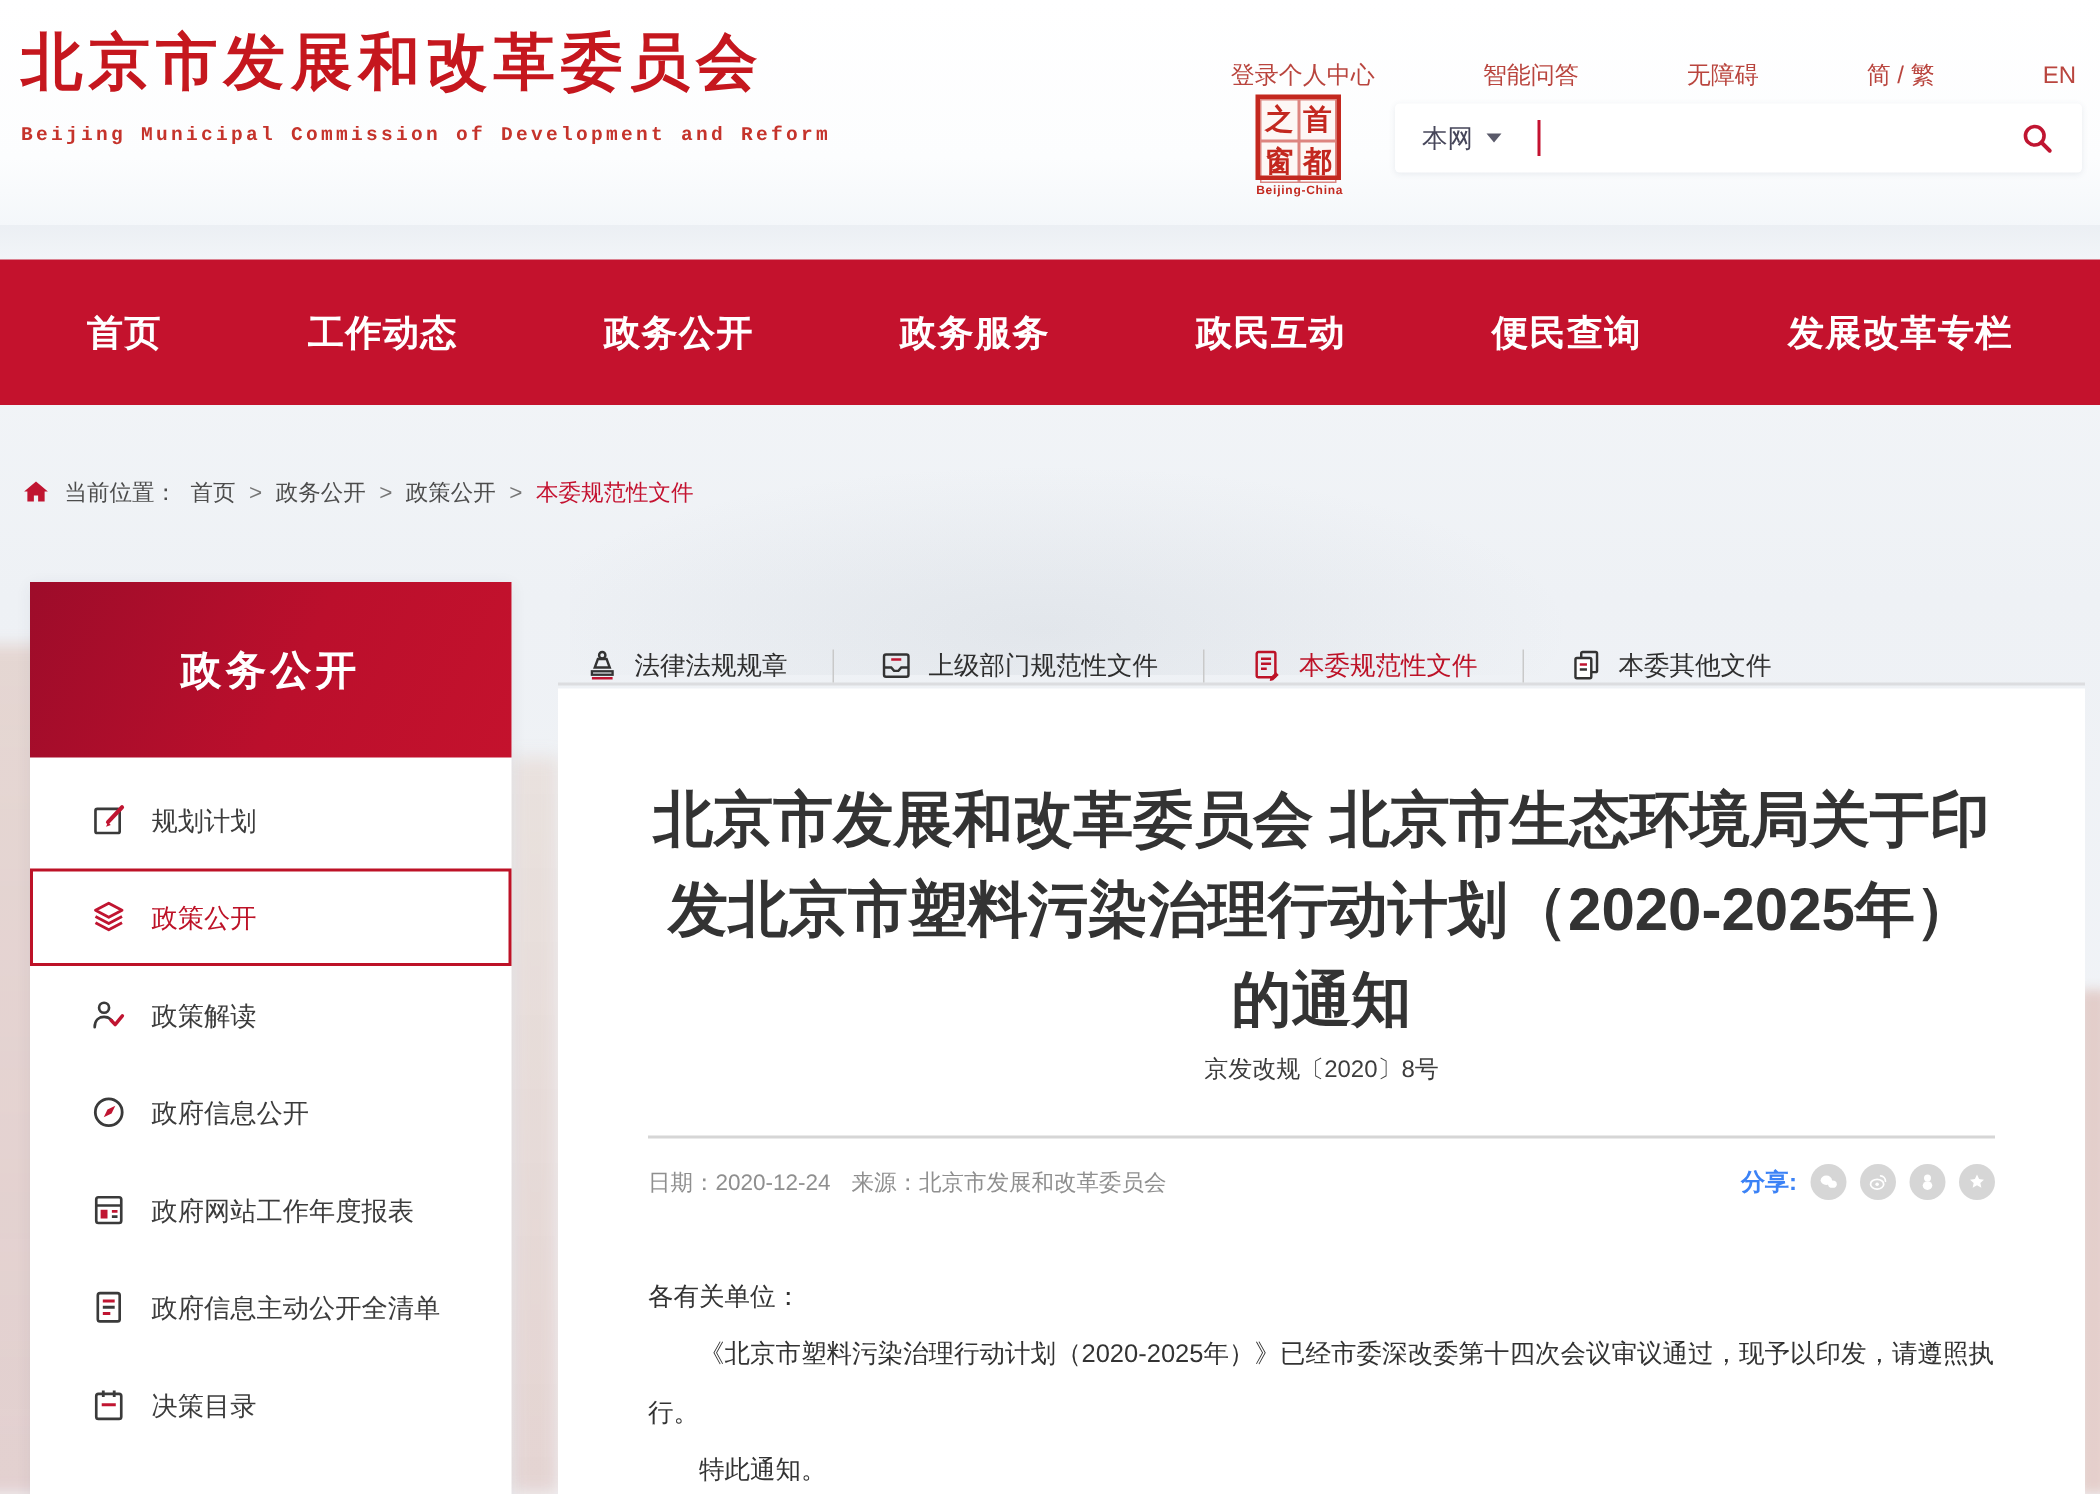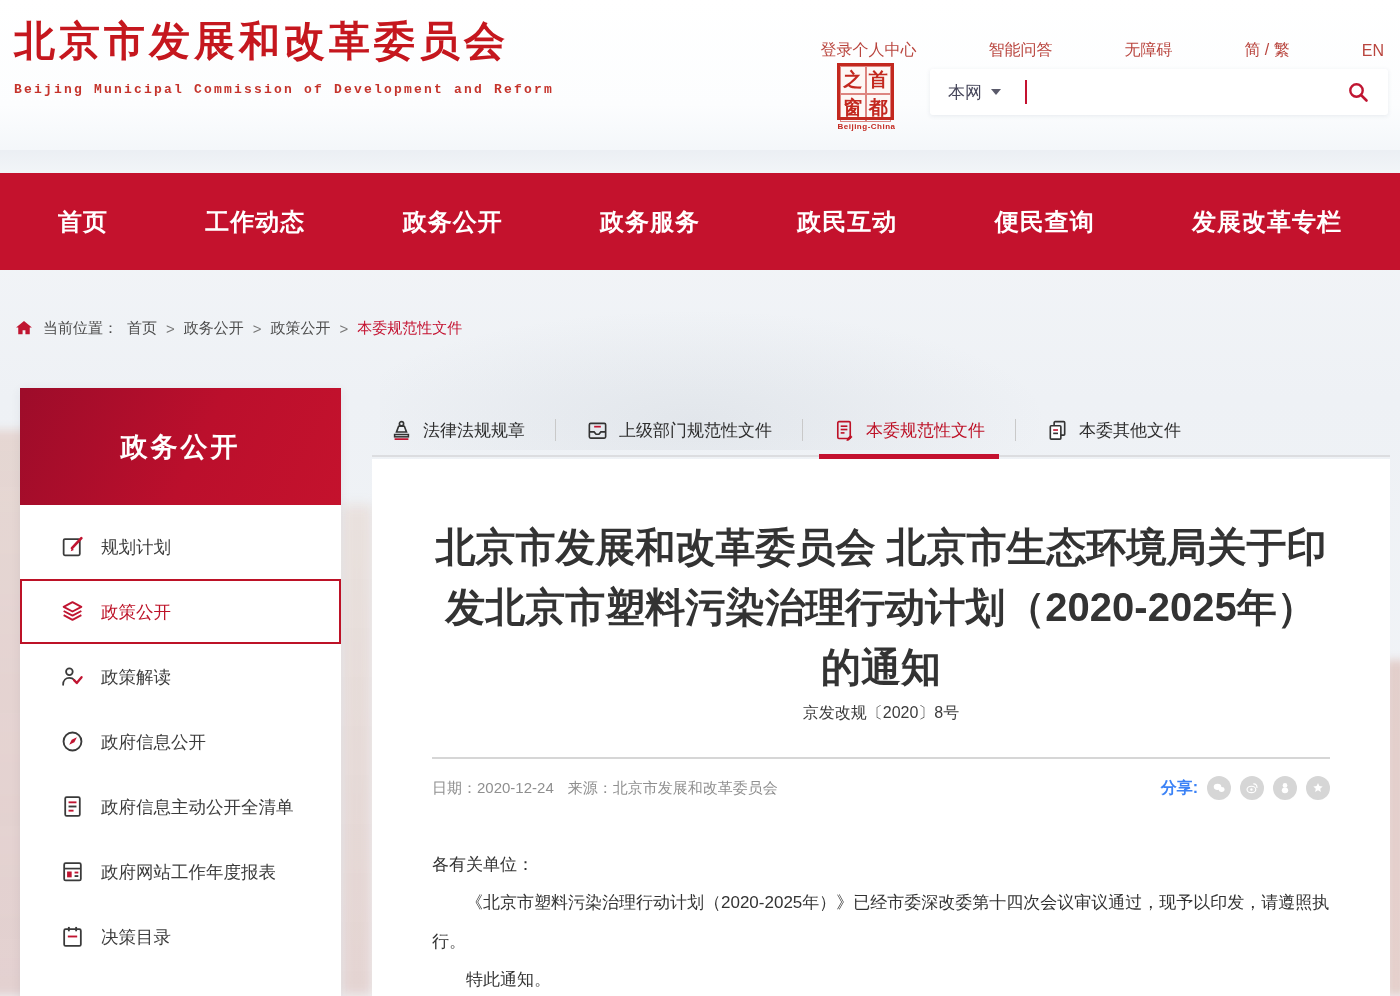--- a/index.html
+++ b/index.html
@@ -66,21 +66,21 @@
              background:linear-gradient(115deg,#9d0c2a 0%,#bb0f2c 55%,#c4122d 100%);
              color:#fff; font-size:27px; font-weight:700; letter-spacing:3px; }
   .sidebar-items { padding-top:9px; }
   .sidebar-item { height:65px; display:flex; align-items:center; gap:16px; padding-left:40px;
                   font-size:17.5px; color:#3c3c3c; cursor:pointer; }
   .sidebar-item.active { border:2px solid #bd1227; color:#bd1227; padding-left:38px; }
   .sb-icon { width:25px; height:25px; flex:0 0 25px; display:flex; }
 
   
   .content { position:absolute; left:372px; top:405px; width:1018px; bottom:0; }
-  .tabs-row { display:flex; align-items:center; height:52px; padding-left:18px;
+  .tabs-row { display:flex; align-items:flex-end; height:52px; padding-left:18px;
               border-bottom:2px solid #dcdde0; }
   .tab { position:relative; display:flex; align-items:center; gap:10px; font-size:17px; color:#2e2e2e;
          cursor:pointer; white-space:nowrap; }
   .tab.active { color:#bd1227; }
   .tab.active::after { content:''; position:absolute; left:-14px; right:-14px; bottom:-17px; height:5px;
          background:#c41230; }
   .tab-divider { width:1px; height:22px; background:#c9c9c9; margin:0 30px; }
   .tab-icon { width:23px; height:23px; display:flex; }
 
   .panel { position:absolute; left:0; top:54px; right:0; bottom:-10px; background:#fff; padding:58px 60px 0 60px; }
@@ -221,40 +221,40 @@
               <circle cx="12" cy="12" r="8.6" fill="none" stroke="#3a3a3a" stroke-width="1.8"></circle>
               <path d="M16.2 7.8 l-2.4 5 -5 2.4 2.4-5 z" fill="#c01531"></path>
             </svg>
         </span>
         <span>政府信息公开</span>
       </div>
 
       <div class="sidebar-item">
         <span class="sb-icon">
           <svg width="25" height="25" viewBox="0 0 24 24">
-              <rect x="5" y="3" width="14" height="18" rx="1.4" fill="none" stroke="#3a3a3a" stroke-width="1.7"></rect>
-              <line x1="8.2" y1="8" x2="15.8" y2="8" stroke="#c01531" stroke-width="1.8"></line>
-              <line x1="8.2" y1="12" x2="15.8" y2="12" stroke="#3a3a3a" stroke-width="1.8"></line>
-              <line x1="8.2" y1="16" x2="13" y2="16" stroke="#c01531" stroke-width="1.8"></line>
-            </svg>
-        </span>
-        <span>政府信息主动公开全清单</span>
-      </div>
-
-      <div class="sidebar-item">
-        <span class="sb-icon">
-          <svg width="25" height="25" viewBox="0 0 24 24">
               <rect x="4" y="4" width="16" height="16.5" rx="1.4" fill="none" stroke="#3a3a3a" stroke-width="1.7"></rect>
               <line x1="4" y1="9.2" x2="20" y2="9.2" stroke="#3a3a3a" stroke-width="1.6"></line>
               <rect x="6.8" y="12" width="4.4" height="5.6" fill="#c01531"></rect>
               <line x1="14" y1="13" x2="17.6" y2="13" stroke="#c01531" stroke-width="1.8"></line>
               <line x1="14" y1="16.4" x2="17.6" y2="16.4" stroke="#3a3a3a" stroke-width="1.8"></line>
             </svg>
         </span>
         <span>政府网站工作年度报表</span>
+      </div>
+
+      <div class="sidebar-item">
+        <span class="sb-icon">
+          <svg width="25" height="25" viewBox="0 0 24 24">
+              <rect x="5" y="3" width="14" height="18" rx="1.4" fill="none" stroke="#3a3a3a" stroke-width="1.7"></rect>
+              <line x1="8.2" y1="8" x2="15.8" y2="8" stroke="#c01531" stroke-width="1.8"></line>
+              <line x1="8.2" y1="12" x2="15.8" y2="12" stroke="#3a3a3a" stroke-width="1.8"></line>
+              <line x1="8.2" y1="16" x2="13" y2="16" stroke="#c01531" stroke-width="1.8"></line>
+            </svg>
+        </span>
+        <span>政府信息主动公开全清单</span>
       </div>
 
       <div class="sidebar-item">
         <span class="sb-icon">
           <svg width="25" height="25" viewBox="0 0 24 24">
               <rect x="4" y="5" width="16" height="16" rx="1.4" fill="none" stroke="#3a3a3a" stroke-width="1.7"></rect>
               <line x1="8.5" y1="2.8" x2="8.5" y2="7" stroke="#3a3a3a" stroke-width="1.8"></line>
               <line x1="15.5" y1="2.8" x2="15.5" y2="7" stroke="#3a3a3a" stroke-width="1.8"></line>
               <line x1="7.5" y1="12" x2="16.5" y2="12" stroke="#c01531" stroke-width="1.8"></line>
             </svg>

